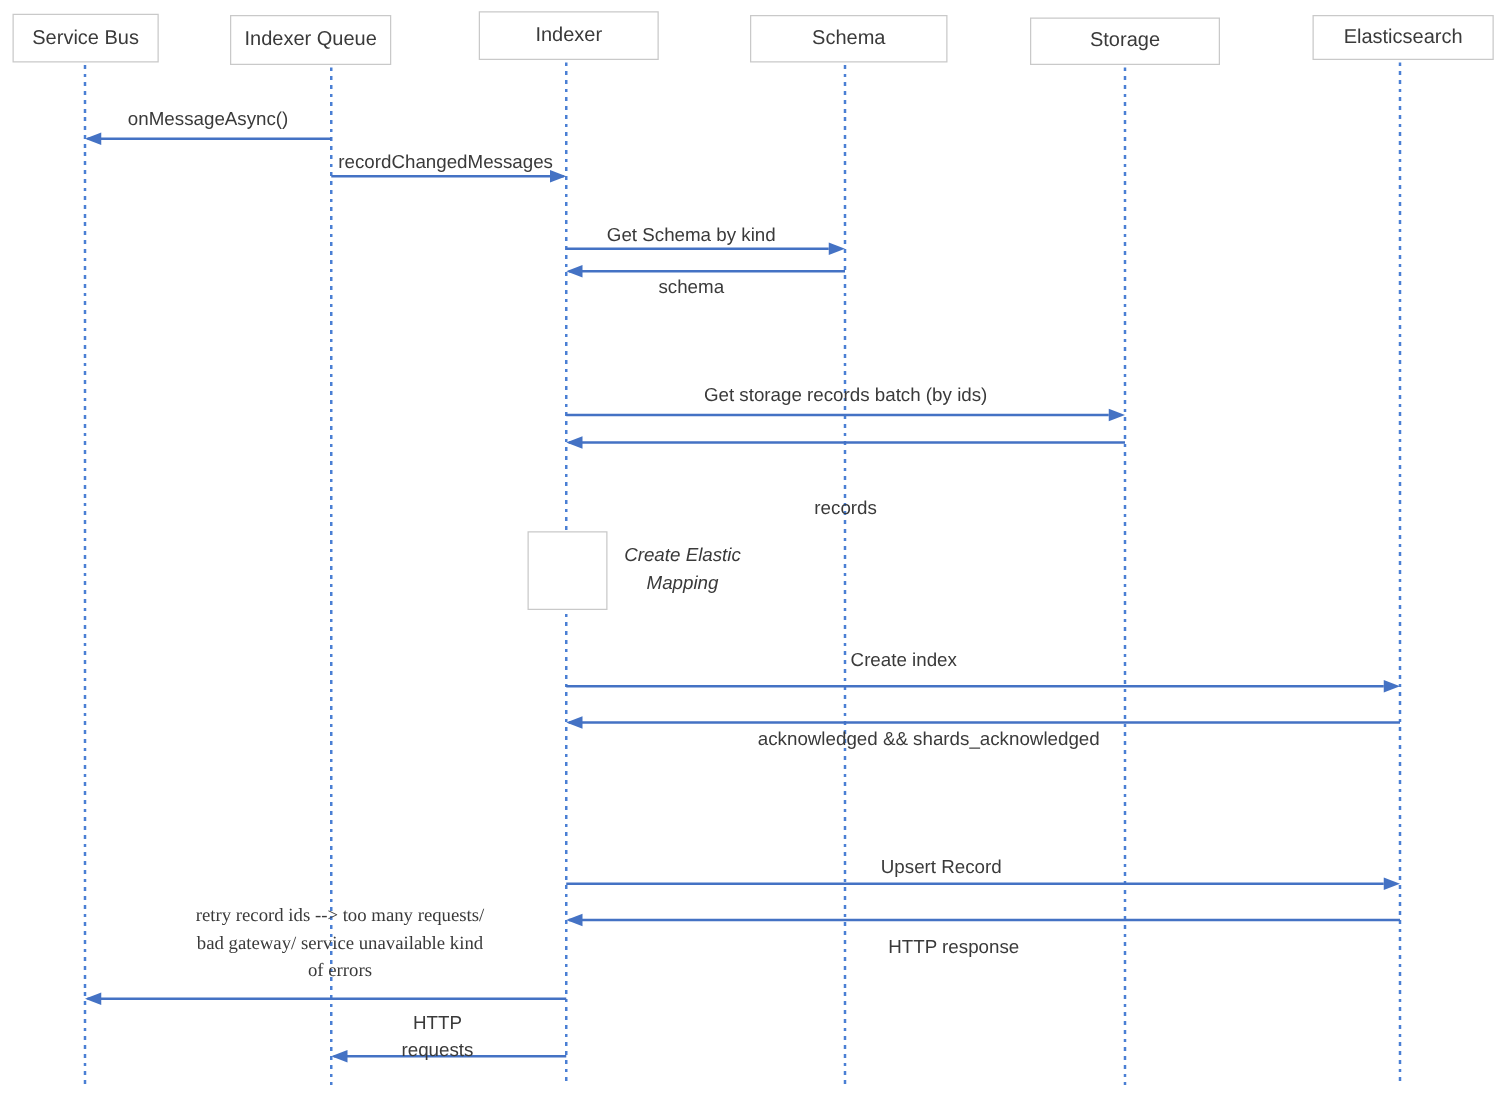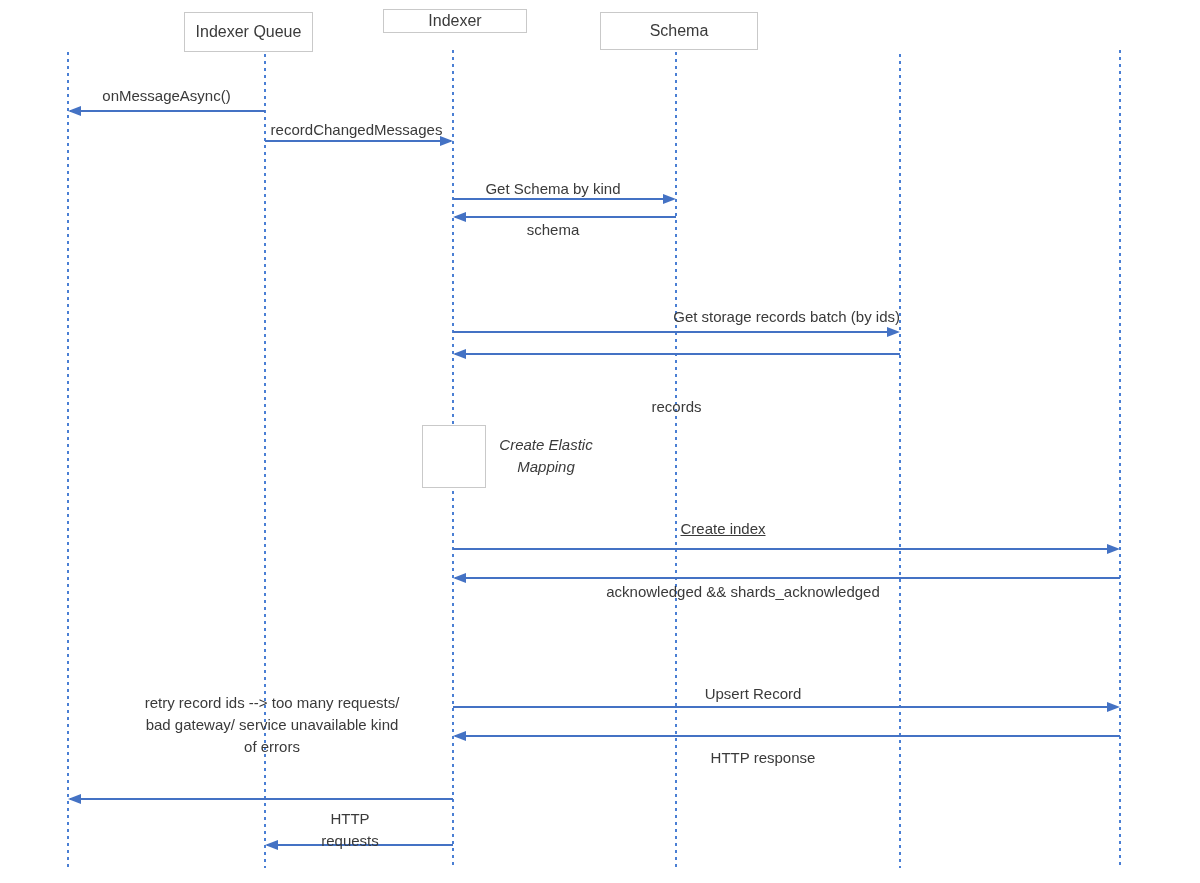--- a/index.html
+++ b/index.html
@@ -69,23 +69,26 @@
     background: #ffffff;
     border: 1px solid var(--box-border, #c9c9c9);
     z-index: 2;
   }
 </style>
 </head>
 <body style="--arrow: #4472c4; --lifeline: #4a7fd4; --box-border: #c9c9c9; --text: #3a3a3a; --background: #ffffff;">
 
 <div id="canvas">
 
+  <div class="participant" style="left:10px; top:11px; width:117px; height:39px;">Service Bus</div>
   <div class="participant" style="left:184px; top:12px; width:129px; height:40px;">Indexer Queue</div>
-  <div class="participant" style="left:383px; top:9px; width:144px; height:24px;">Indexer</div>
+  <div class="participant" style="left:383px; top:9px; width:144px; height:39px;">Indexer</div>
   <div class="participant" style="left:600px; top:12px; width:158px; height:38px;">Schema</div>
+  <div class="participant" style="left:824px; top:14px; width:152px; height:38px;">Storage</div>
+  <div class="participant" style="left:1050px; top:12px; width:145px; height:36px;">Elasticsearch</div>
 
   <div class="lifeline" style="left:67px; top:52px; height:816px;"></div>
   <div class="lifeline" style="left:264px; top:54px; height:814px;"></div>
   <div class="lifeline" style="left:452px; top:50px; height:818px;"></div>
   <div class="lifeline" style="left:675px; top:52px; height:816px;"></div>
   <div class="lifeline" style="left:899px; top:54px; height:814px;"></div>
   <div class="lifeline" style="left:1119px; top:50px; height:818px;"></div>
 
   <div>
     <div class="line" style="left:70px; top:110px; width:195px;"></div>
@@ -107,39 +110,39 @@
 
   <div>
     <div class="line" style="left:455px; top:216px; width:221px;"></div>
     <div class="head-l" style="left:453px; top:212px;"></div>
     <div class="label" style="left:453px; top:219px; width:200px;">schema</div>
   </div>
 
   <div>
     <div class="line" style="left:453px; top:331px; width:434px;"></div>
     <div class="head-r" style="left:887px; top:327px;"></div>
-    <div class="label" style="left:453px; top:306px; width:447px;text-align:right;">Get storage records batch (by ids)</div>
+    <div class="label" style="left:453px; top:306px; width:447px;">Get storage records batch (by ids)</div>
   </div>
 
   <div>
     <div class="line" style="left:455px; top:353px; width:445px;"></div>
     <div class="head-l" style="left:453px; top:349px;"></div>
     <div class="label" style="left:453px; top:355px; width:447px;margin-top:41px;">records</div>
   </div>
 
   <div>
     <div class="activation" style="left:422px; top:425px; width:64px; height:63px;"></div>
     <div class="label" style="left:486px; top:434px; width:120px; text-align:center;font-style:italic;">Create Elastic
 Mapping</div>
   </div>
 
   <div>
     <div class="line" style="left:453px; top:548px; width:654px;"></div>
     <div class="head-r" style="left:1107px; top:544px;"></div>
-    <div class="label" style="left:453px; top:518px; width:540px;text-decoration:underline;">Create index</div>
+    <div class="label" style="left:453px; top:518px; width:540px;">Create index</div>
   </div>
 
   <div>
     <div class="line" style="left:455px; top:577px; width:665px;"></div>
     <div class="head-l" style="left:453px; top:573px;"></div>
     <div class="label" style="left:453px; top:581px; width:580px;">acknowledged &amp;&amp; shards_acknowledged</div>
   </div>
 
   <div>
     <div class="line" style="left:453px; top:706px; width:654px;"></div>
@@ -149,21 +152,21 @@
 
   <div>
     <div class="line" style="left:455px; top:735px; width:665px;"></div>
     <div class="head-l" style="left:453px; top:731px;"></div>
     <div class="label" style="left:453px; top:747px; width:620px;">HTTP response</div>
   </div>
 
   <div>
     <div class="line" style="left:70px; top:798px; width:383px;"></div>
     <div class="head-l" style="left:68px; top:794px;"></div>
-    <div class="label" style="left:102px; top:692px; width:340px;">retry record ids --&gt; too many requests/
+    <div class="label" style="left:102px; top:722px; width:340px;font-family:Liberation Serif, serif;">retry record ids --&gt; too many requests/
 bad gateway/ service unavailable kind
 of errors</div>
   </div>
 
   <div>
     <div class="line" style="left:267px; top:844px; width:186px;"></div>
     <div class="head-l" style="left:265px; top:840px;"></div>
     <div class="label" style="left:265px; top:808px; width:170px;">HTTP
 requests</div>
   </div>

